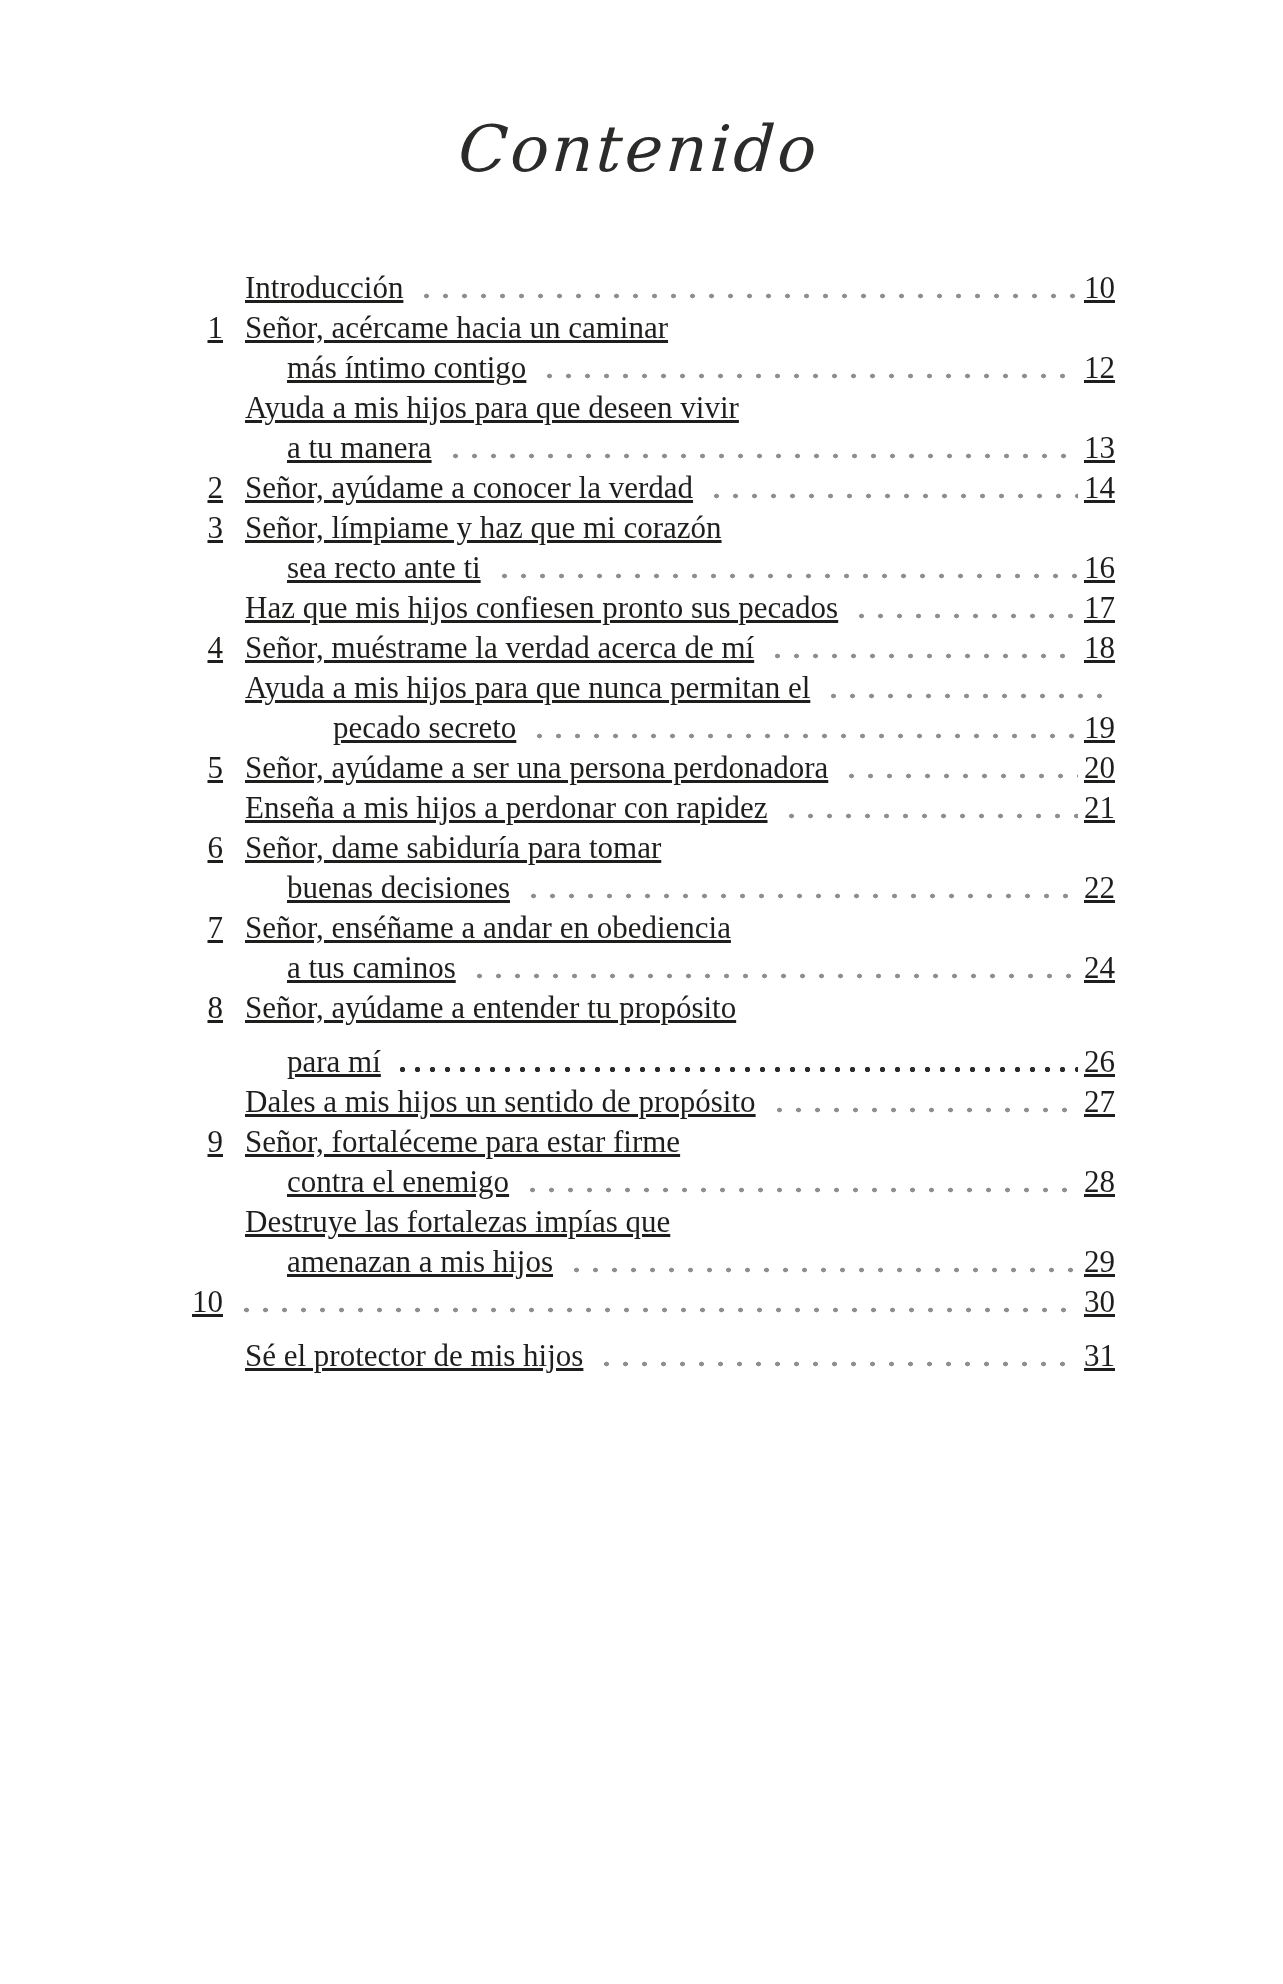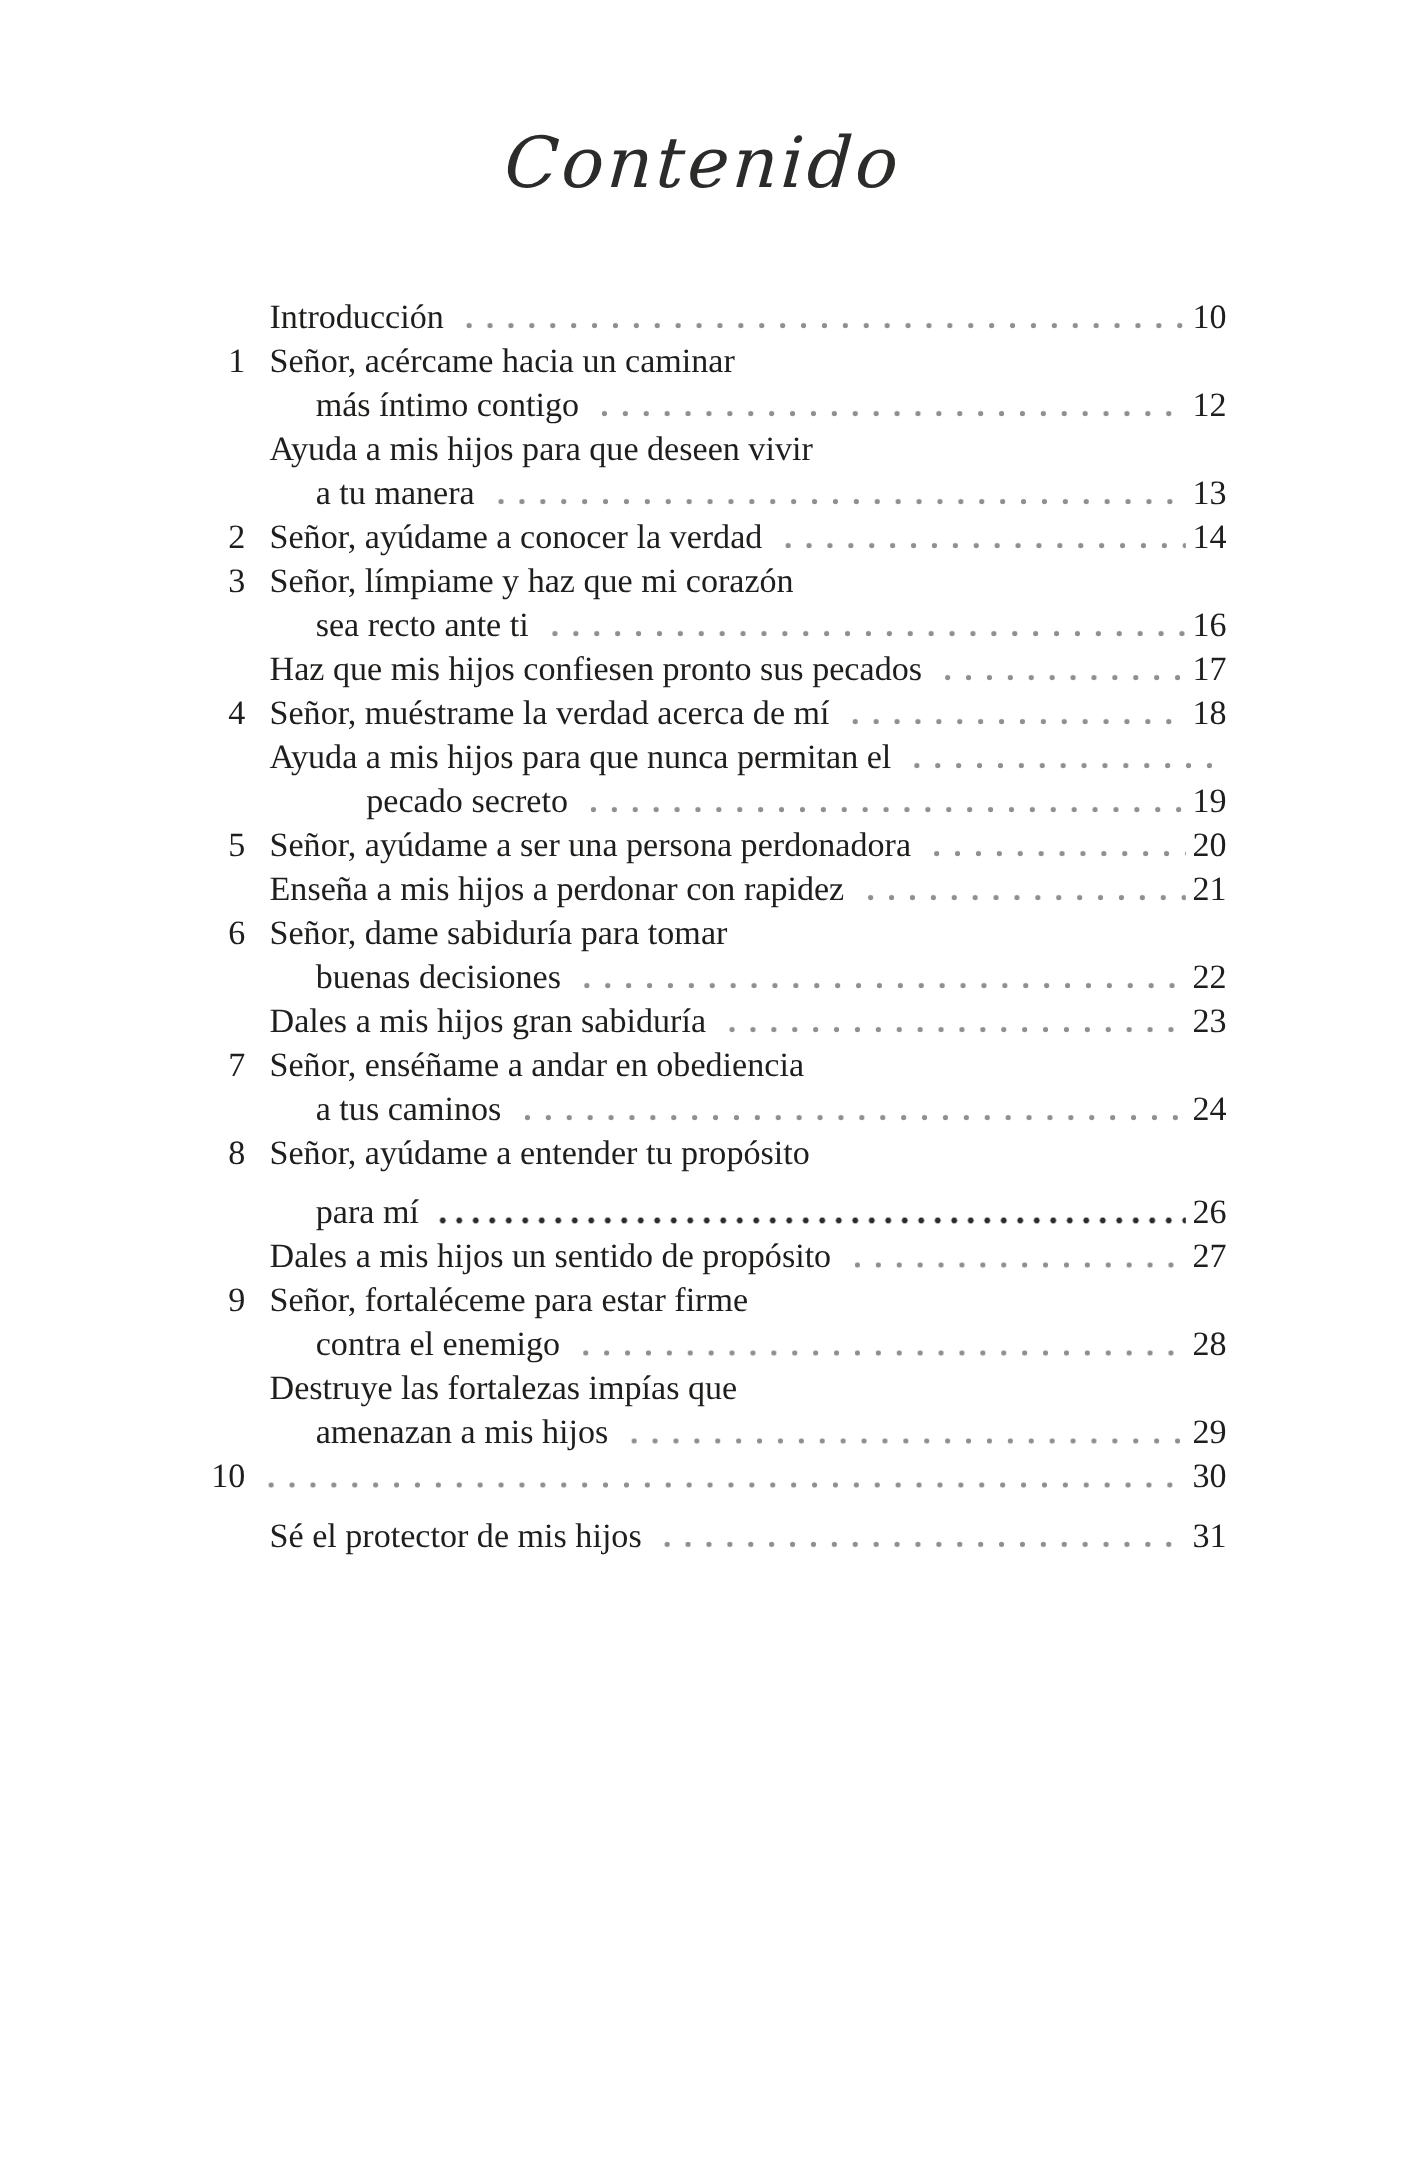--- a/index.html
+++ b/index.html
@@ -32,20 +32,21 @@
     width: 962px;
     margin: 38px auto 0 153px;
     font-size: 31px;
   }
   .row {
     display: flex;
     align-items: flex-end;
     height: 40px;
     line-height: 40px;
     white-space: nowrap;
+    text-decoration: underline;
   }
   .row.gap-before { margin-top: 14px; }
   .num {
     flex: 0 0 70px;
     text-align: right;
   }
   .text { margin-left: 22px; }
   .row.indent-1 .text { margin-left: 64px; }
   .row.indent-2 .text { margin-left: 110px; }
   .leader {
@@ -164,26 +165,20 @@
         <span class="text">Señor, dame sabiduría para tomar</span>
         <span class="leader"></span>
         <span class="pg"></span>
       </div>
       <div class="row indent-1">
         <span class="num"></span>
         <span class="text">buenas decisiones</span>
         <span class="leader"></span>
         <span class="pg">22</span>
       </div>
-      <div class="row indent-0">
-        <span class="num"></span>
-        <span class="text">Dales a mis hijos gran sabiduría</span>
-        <span class="leader"></span>
-        <span class="pg">23</span>
-      </div>
       <div class="row indent-0 no-dots">
         <span class="num">7</span>
         <span class="text">Señor, enséñame a andar en obediencia</span>
         <span class="leader"></span>
         <span class="pg"></span>
       </div>
       <div class="row indent-1">
         <span class="num"></span>
         <span class="text">a tus caminos</span>
         <span class="leader"></span>

